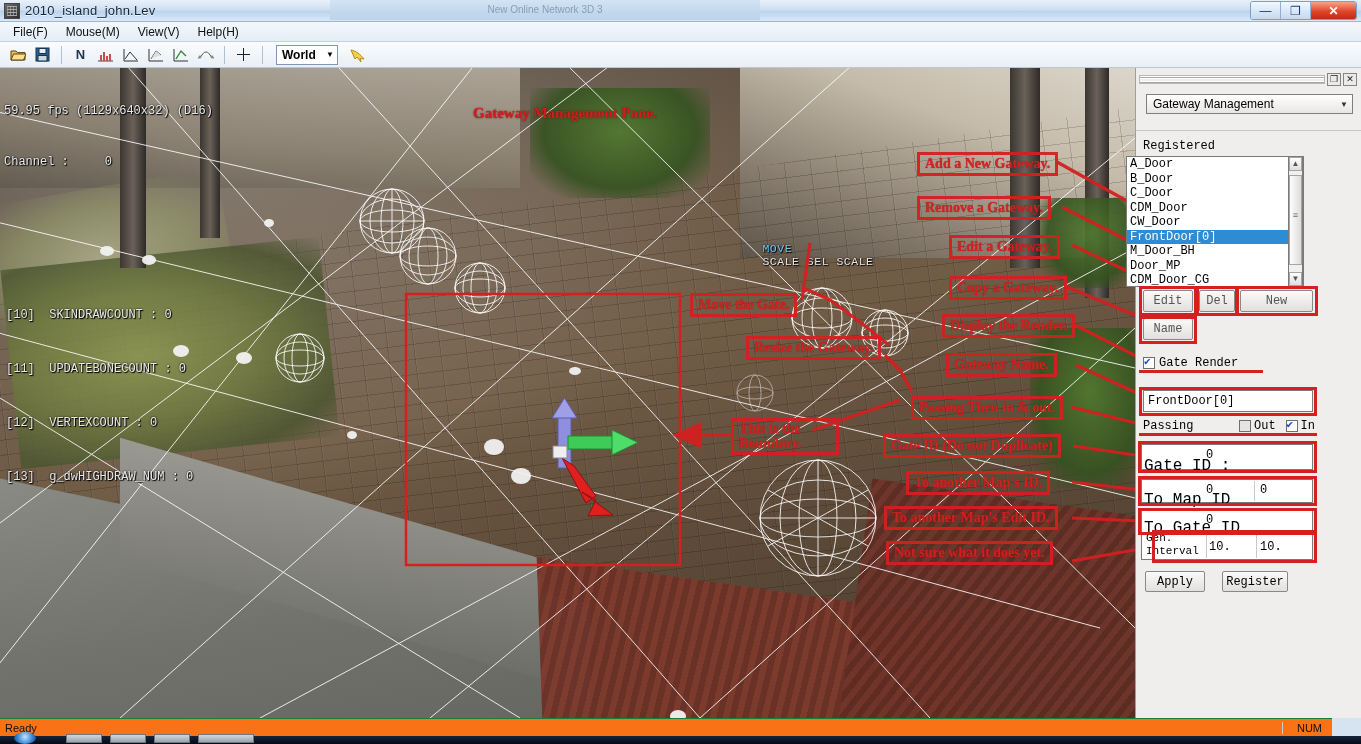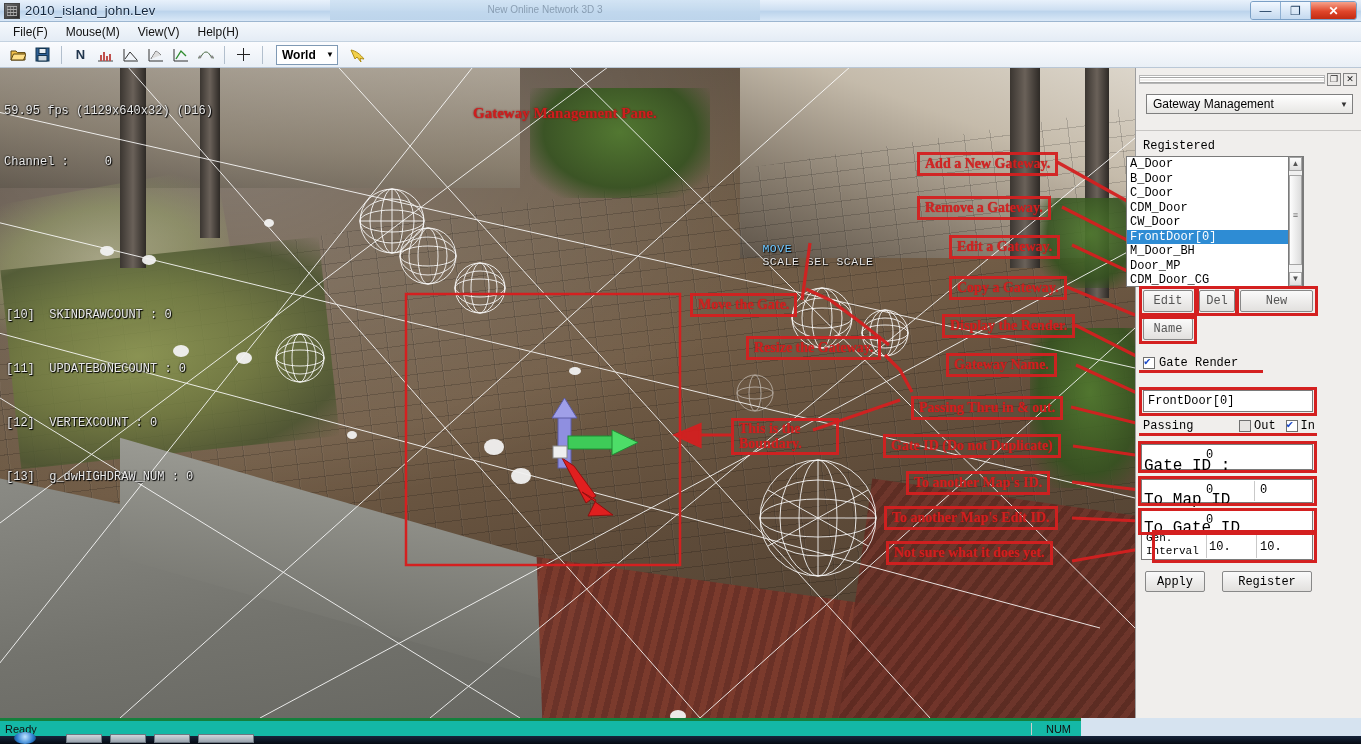--- a/index.html
+++ b/index.html
@@ -320,26 +320,26 @@
   #f-tomap  { left: 1141px; top: 479px; width: 172px; height: 24px; }
   #f-togate { left: 1141px; top: 510px; width: 172px; height: 24px; }
   #f-gen    { left: 1141px; top: 532px; width: 172px; height: 28px; }
   .subcell {
     position: absolute; top: 1px; bottom: 1px;
     border-left: 1px solid #c9c9c9;
   }
   .inlineval { position: absolute; font-family: "Liberation Mono", monospace; font-size: 12px; color: #000; }
 
   #btn-apply    { left: 1133px; top: 571px; width: 60px; height: 21px; color:#000;margin-left:12px; }
-  #btn-register { left: 1222px; top: 571px; width: 90px; height: 21px; color:#000;text-align:center; }
+  #btn-register { left: 1222px; top: 571px; width: 66px; height: 21px; color:#000;text-align:center; }
 
   
   #statusbar {
-    position: absolute; left: 0; top: 718px; width: 1081px; height: 18px;
-    background: #14b8a6; border-top: 3px solid #15803d;
+    position: absolute; left: 0; top: 718px; width: 1332px; height: 18px;
+    background: #f97316; border-top: 1px solid #15803d;
     display: flex; align-items: center;
     font-size: 11px; color: #111;
   }
   #statusbar .left { padding-left: 5px; }
   #statusbar .right {
     position: absolute; right: 10px; border-left: 1px solid #cfcccb; padding-left: 14px;
   }
   
   #taskbar {
     position: absolute; left: 0; top: 736px; width: 1361px; height: 8px;

